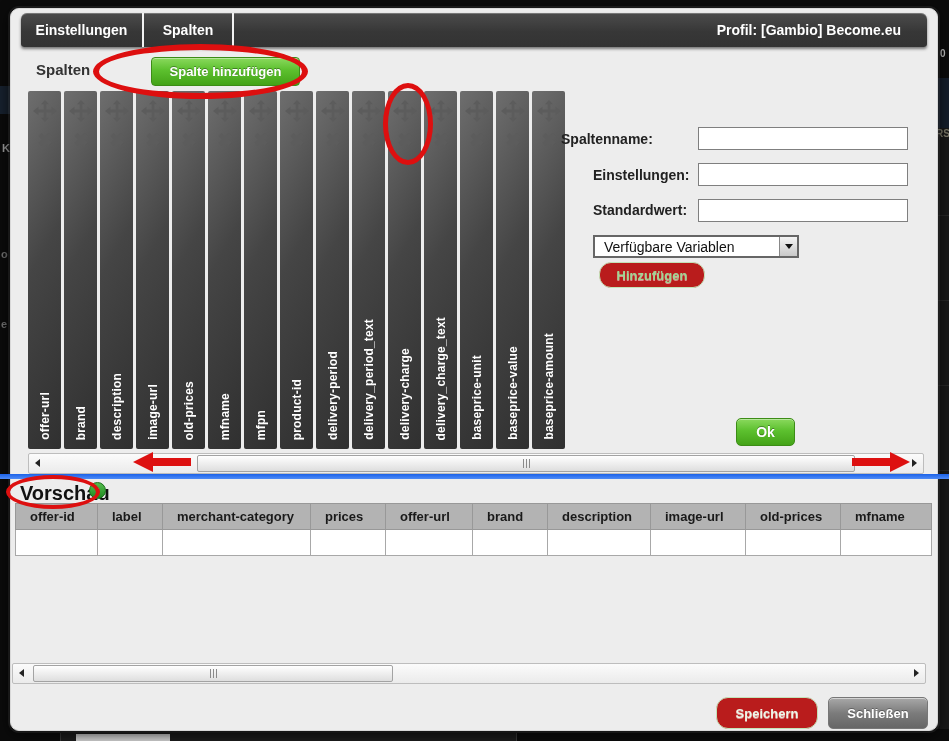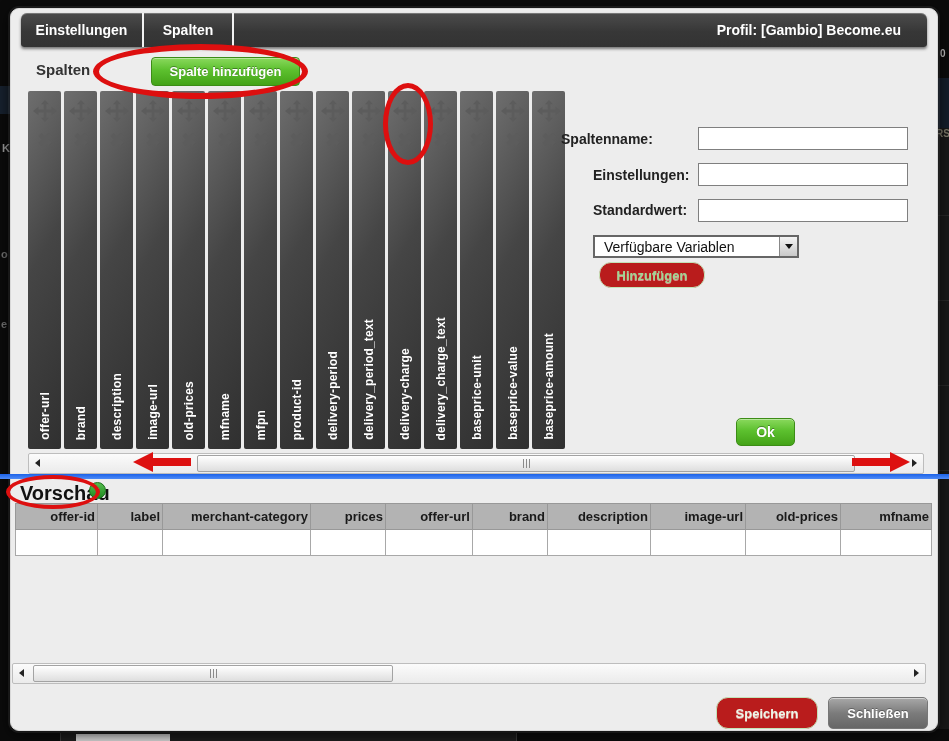--- a/index.html
+++ b/index.html
@@ -137,21 +137,21 @@
     background:linear-gradient(#55bd4f,#1f8a1f);border:1px solid #176e17;
     color:#fff;font-family:"Liberation Serif",serif;font-style:italic;font-weight:bold;
     font-size:11px;display:flex;align-items:center;justify-content:center;cursor:pointer;
   }
   table.preview{
     position:absolute;left:15px;top:503px;border-collapse:collapse;table-layout:fixed;
     border:1px solid #8f8f8f;
   }
   table.preview th{
     height:25px;background:#b3b3b3;border:1px solid #989898;
-    font-size:13px;font-weight:bold;color:#1a1a1a;text-align:right;padding:0 2px;
+    font-size:13px;font-weight:bold;color:#1a1a1a;text-align:left;padding:0 14px;
     overflow:hidden;white-space:nowrap;
   }
   table.preview td{height:23px;background:#fff;border:1px solid #a8a8a8;}
 
   
   .save-btn{left:716px;top:697px;width:100px;height:30px;font-size:13px;color:#edf7e9;}
   .btn-gray.dark{background:linear-gradient(#a8a8a8,#7c7c7c 50%,#666);}
   .close-btn{left:828px;top:697px;width:98px;height:30px;font-size:13px;}
 
   

